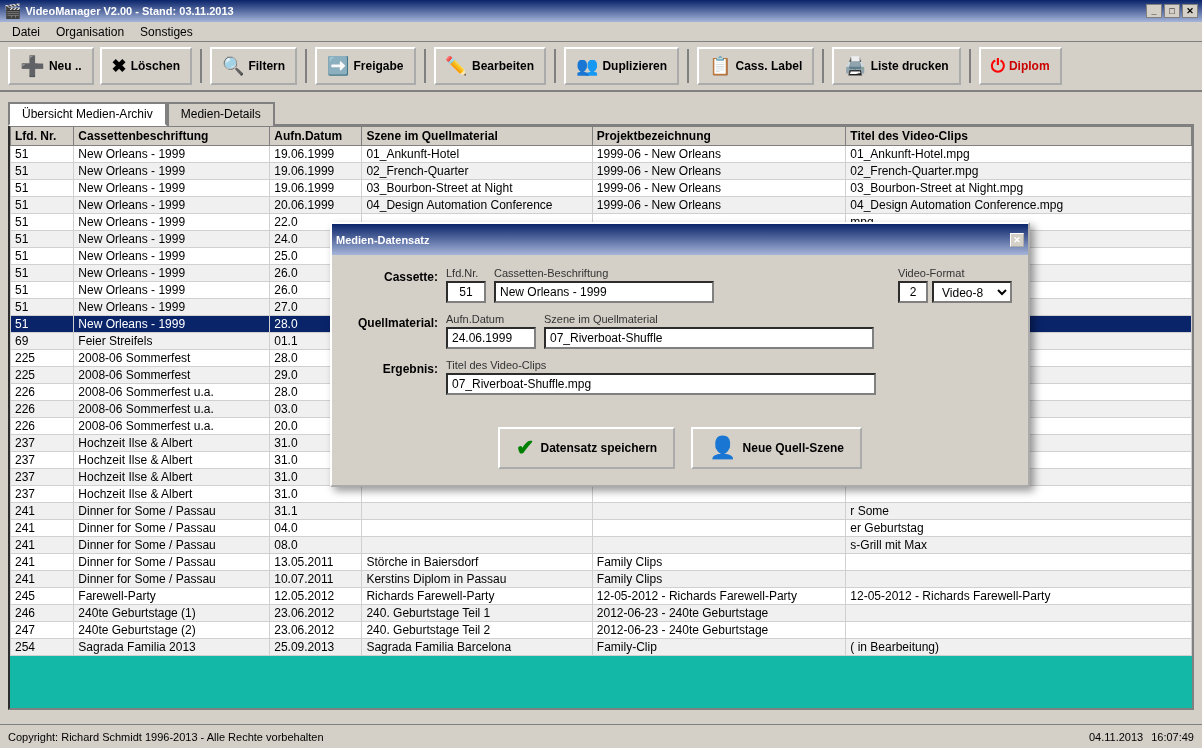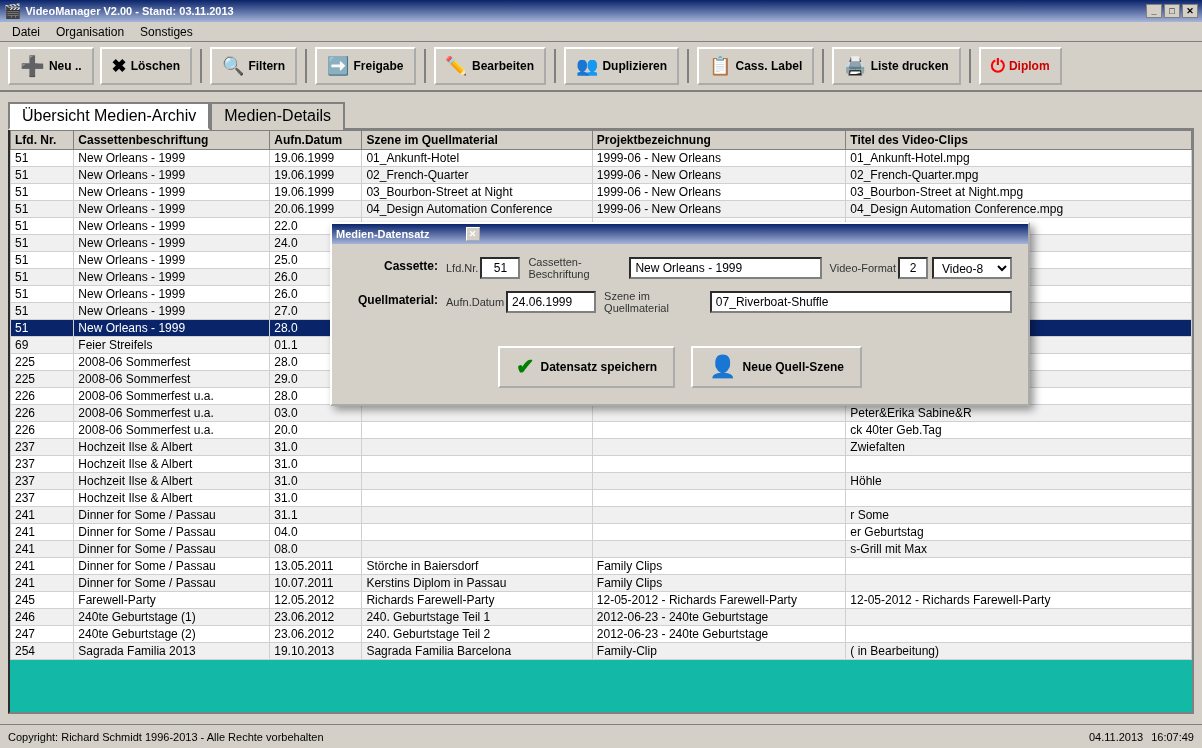--- a/index.html
+++ b/index.html
@@ -90,21 +90,21 @@
       display: flex;
       gap: 0;
       margin-bottom: 0;
     }
     .tab {
       background: #d4d0c8;
       border: 2px solid #808080;
       border-bottom: none;
       padding: 3px 12px;
       cursor: pointer;
-      font-size: 16px;
+      font-size: 12px;
       position: relative;
       top: 2px;
     }
     .tab.active {
       background: #ffffff;
       border-bottom: 2px solid #ffffff;
       z-index: 2;
     }
 
     
@@ -182,24 +182,24 @@
     
     #dialog {
       background: #d4d0c8;
       border: 2px outset #ffffff;
       width: 700px;
       box-shadow: 4px 4px 8px rgba(0,0,0,0.4);
     }
     #dialog-titlebar {
       background: linear-gradient(to bottom, #0a246a, #a6b5d9);
       color: white;
-      height: 20px;
+      height: 31px;
       display: flex;
       align-items: center;
-      justify-content: flex-start;
+      justify-content: space-between;
       padding: 0 4px;
       font-size: 11px;
       font-weight: bold;
       gap: 36px;
     }
     #dialog-close {
       width: 14px; height: 14px;
       background: #d4d0c8;
       border: 1px outset #ffffff;
       font-size: 9px;
@@ -222,21 +222,21 @@
       font-weight: bold;
       font-size: 12px;
       padding-top: 3px;
     }
     .form-fields {
       flex: 1;
       display: flex;
       gap: 8px;
       flex-wrap: wrap;
     }
-    .field-group { display: flex; flex-direction: row; gap: 2px; align-items: center; }
+    .field-group { display: flex; flex-direction: column; gap: 2px; }
     .field-label { font-size: 11px; color: #333; }
     .text-input {
       border: 2px inset #808080;
       background: white;
       padding: 2px 4px;
       font-size: 12px;
       height: 22px;
     }
     .num-box {
       border: 2px inset #808080;
@@ -596,21 +596,21 @@
             <td>247</td>
             <td>240te Geburtstage (2)</td>
             <td>23.06.2012</td>
             <td>240. Geburtstage Teil 2</td>
             <td>2012-06-23 - 240te Geburtstage</td>
             <td></td>
           </tr>
           <tr>
             <td>254</td>
             <td>Sagrada Familia 2013</td>
-            <td>19.10.2013</td>
+            <td>25.09.2013</td>
             <td>Sagrada Familia Barcelona</td>
             <td>Family-Clip</td>
             <td>( in Bearbeitung)</td>
           </tr>
         </tbody>
     </table>
   </div>
 </div>
 
 <div id="statusbar">
@@ -665,20 +665,29 @@
             <input type="text" class="text-input" value="24.06.1999" style="width: 90px;">
           </div>
           <div class="field-group" style="flex:1;">
             <span class="field-label">Szene im Quellmaterial</span>
             <input type="text" class="text-input" value="07_Riverboat-Shuffle" style="width: 330px;">
           </div>
         </div>
       </div>
 
 
+      <div class="form-row">
+        <div class="form-label">Ergebnis:</div>
+        <div class="form-fields">
+          <div class="field-group" style="width:100%;">
+            <span class="field-label">Titel des Video-Clips</span>
+            <input type="text" class="text-input" value="07_Riverboat-Shuffle.mpg" style="width: 430px;">
+          </div>
+        </div>
+      </div>
 
     </div>
 
     <div id="dialog-buttons">
       <button class="dialog-btn">
         <span class="icon" style="color:green;font-size:22px;">✔</span>
         <span>Datensatz speichern</span>
       </button>
       <button class="dialog-btn">
         <span class="icon" style="font-size:22px;">👤</span>

